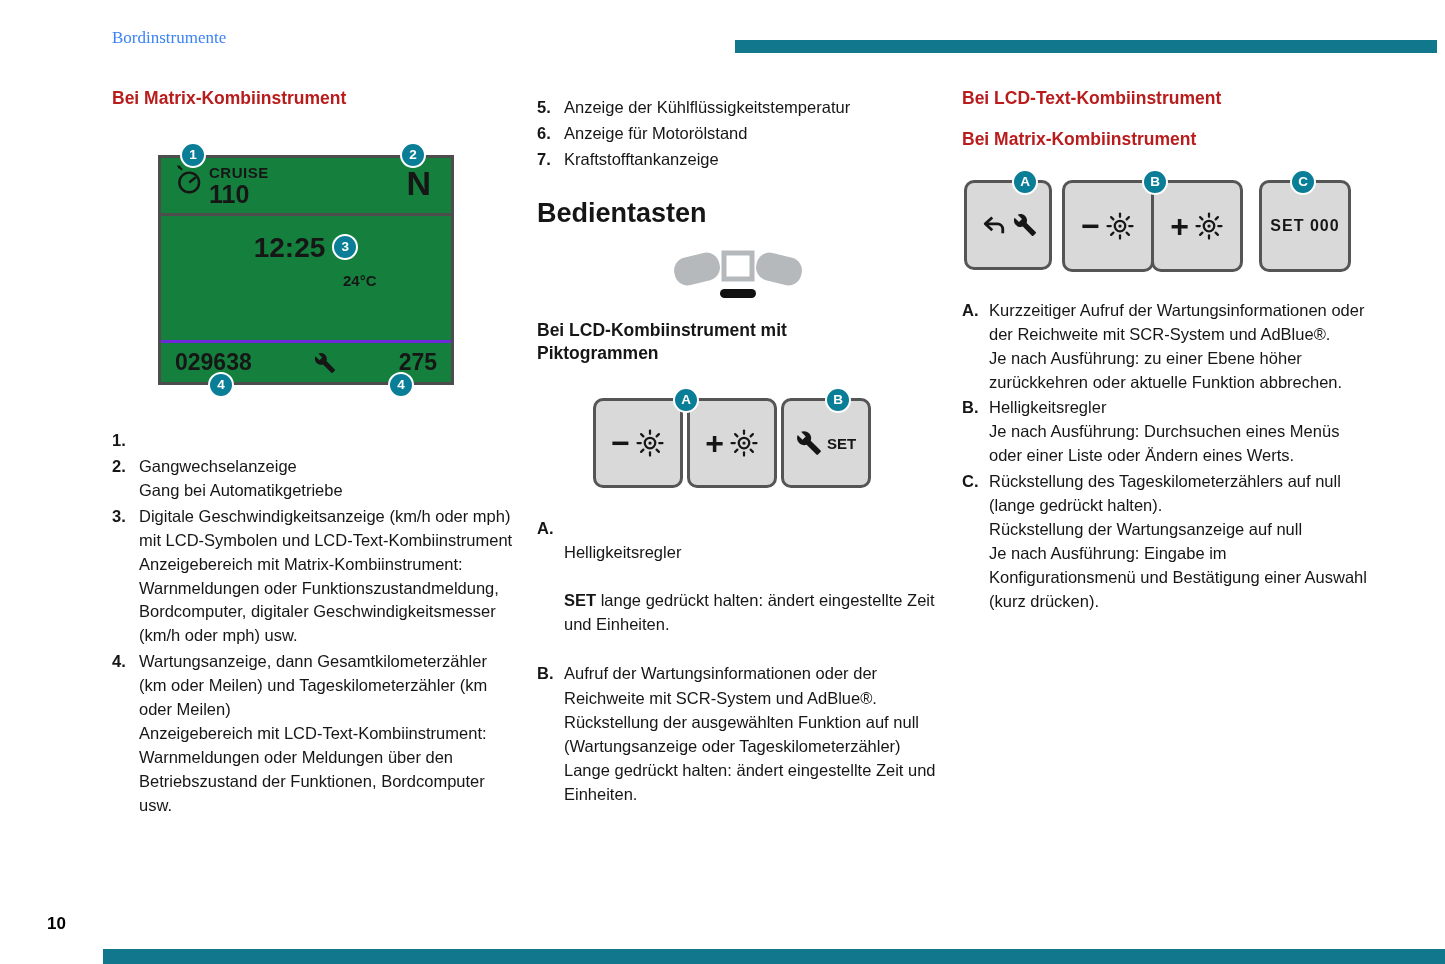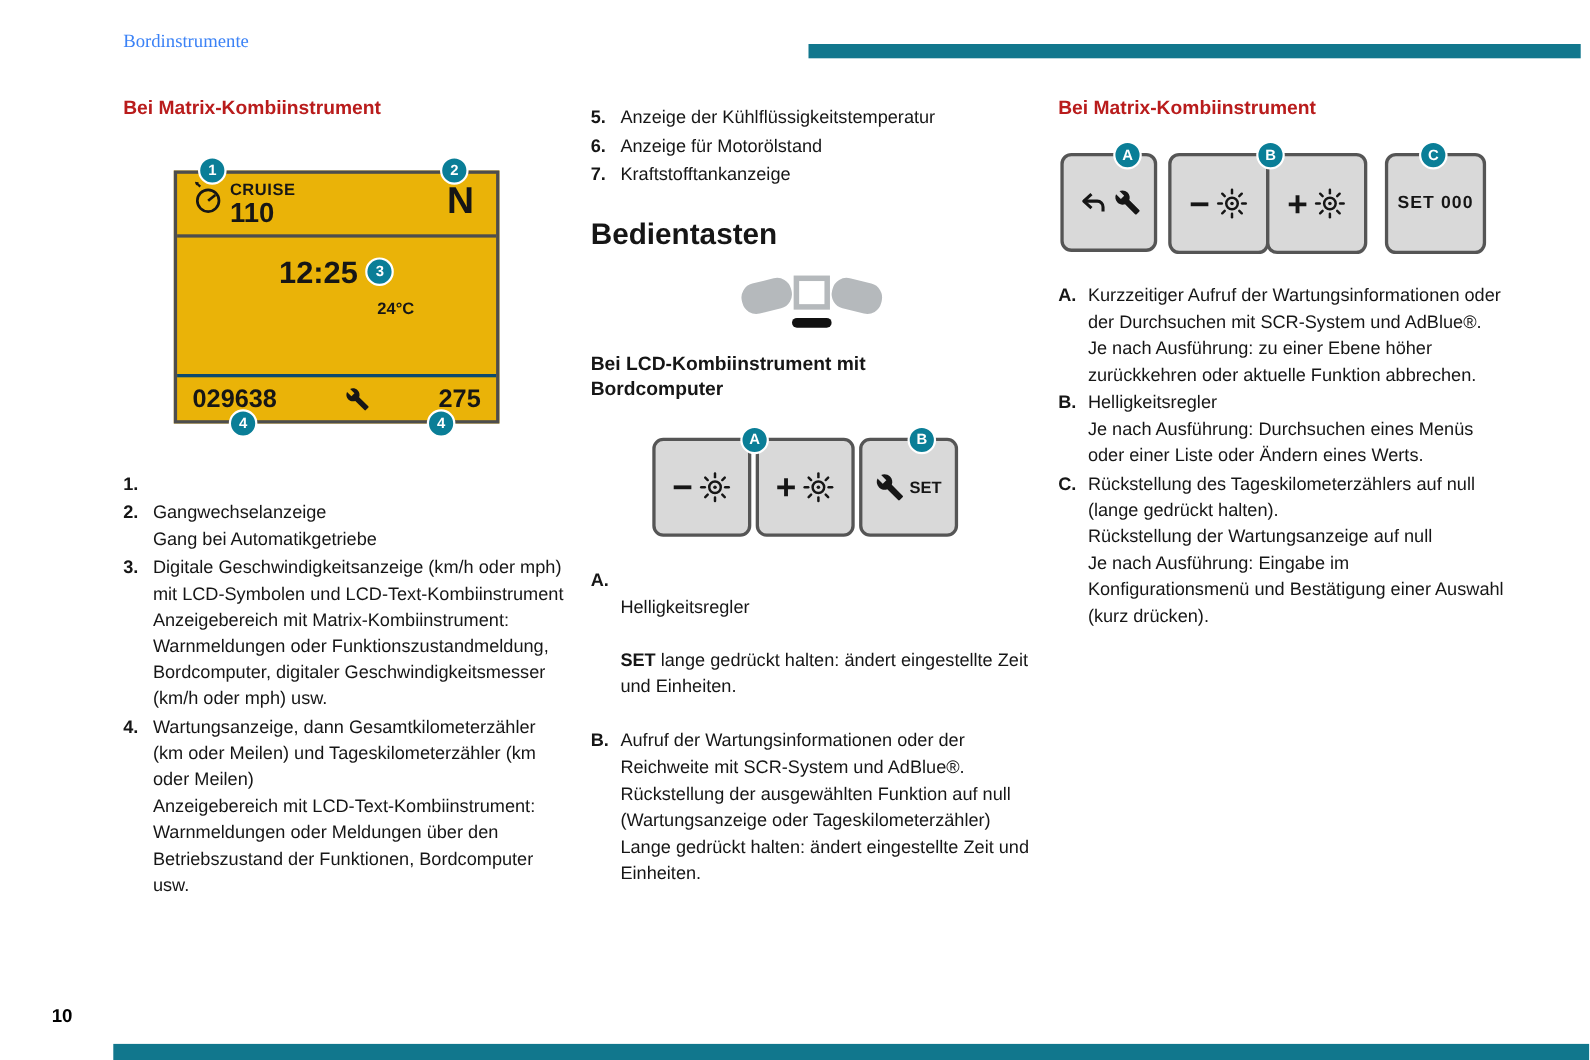--- a/index.html
+++ b/index.html
@@ -16,32 +16,32 @@
   
   .col{position:absolute;top:88px;}
   .col1{left:112px;width:402px;}
   .col2{left:537px;width:402px;}
   .col3{left:962px;width:414px;}
   .head{font-size:17.5px;font-weight:bold;margin:0;color:#b91c1c;}
   .head + .head{margin-top:20px;}
 
   
   .cluster-wrap{position:relative;width:296px;margin:46px 0 0 46px;}
-  .cluster{border:3px solid #4d4d4d;background:#eab308;}
+  .cluster{border:3px solid #4d4d4d;background:#15803d;}
   .c-top{display:flex;justify-content:space-between;align-items:flex-start;
          border-bottom:3px solid #4d4d4d;padding:6px 10px 4px 12px;height:58px;box-sizing:border-box;}
   .c-cruise{display:flex;gap:6px;align-items:flex-start;}
   .c-cruise-label{font-size:15px;font-weight:600;letter-spacing:.5px;}
   .c-speed{font-size:25px;font-weight:600;line-height:1.05;}
   .c-gear{font-size:34px;font-weight:700;line-height:1;margin:2px 10px 0 0;}
   .c-mid{height:124px;box-sizing:border-box;padding-top:16px;text-align:center;}
   .c-time{font-size:28px;font-weight:600;}
   .c-temp{font-size:15px;font-weight:600;margin-top:8px;text-align:left;padding-left:182px;}
   .c-bot{display:flex;align-items:center;justify-content:space-between;
-         border-top:3px solid #0c4a6e;padding:5px 14px;font-size:23px;font-weight:600;height:42px;box-sizing:border-box;}
+         border-top:3px solid #6d28d9;padding:5px 14px;font-size:23px;font-weight:600;height:42px;box-sizing:border-box;}
 
   
   .badge{display:inline-flex;align-items:center;justify-content:center;width:22px;height:22px;
          border-radius:50%;background:#0a7e97;color:#fff;font-size:13.5px;font-weight:bold;
          border:2px solid #fff;box-sizing:content-box;line-height:1;}
   .badge-inline{vertical-align:6px;margin-left:7px;}
   .badge-abs{position:absolute;z-index:2;}
   .b1{top:-13px;left:22px;}   .b2{top:-13px;left:242px;}
   .b4l{bottom:-13px;left:50px;} .b4r{bottom:-13px;left:230px;}
 
@@ -169,21 +169,21 @@
     <h1 class="section-title">Bedientasten</h1>
 
     <svg class="wheel" width="140" height="64" viewBox="0 0 140 64">
       <rect x="6" y="16" width="46" height="28" rx="13" fill="#b5b9bc" transform="rotate(-14 29 30)"></rect>
       <rect x="88" y="16" width="46" height="28" rx="13" fill="#b5b9bc" transform="rotate(14 111 30)"></rect>
       <rect x="56" y="14" width="28" height="26" fill="#ffffff" stroke="#b5b9bc" stroke-width="5"></rect>
       <rect x="52" y="50" width="36" height="9" rx="4.5" fill="#111111"></rect>
     </svg>
 
     <h3 class="subhead">Bei LCD-Kombiinstrument mit
-Bordcomputer</h3>
+Piktogrammen</h3>
 
     <div class="btnrow btnrow2">
       <span class="badge badge-abs badgeA2">A</span>
       <span class="badge badge-abs badgeB2">B</span>
 
       <div class="pbtn">
         <span class="glyph">−</span>
         <svg width="30" height="30" viewBox="0 0 24 24">
           <circle cx="12" cy="12" r="4.2" fill="none" stroke="#161616" stroke-width="1.8"></circle>
           <circle cx="12" cy="12" r="1.3" fill="#161616"></circle>
@@ -237,20 +237,21 @@
       <div class="letli">
         <span class="letter">B.</span>
         <span class="txt">Aufruf der Wartungsinformationen oder der Reichweite mit SCR-System und AdBlue®.
 Rückstellung der ausgewählten Funktion auf null (Wartungsanzeige oder Tageskilometerzähler)
 Lange gedrückt halten: ändert eingestellte Zeit und Einheiten.</span>
       </div>
     </div>
   </section>
 
   <section class="col col3">
+    <h3 class="head">Bei LCD-Text-Kombiinstrument</h3>
     <h3 class="head">Bei Matrix-Kombiinstrument</h3>
 
     <div class="btnrow btnrow3">
       <span class="badge badge-abs badgeA3">A</span>
       <span class="badge badge-abs badgeB3">B</span>
       <span class="badge badge-abs badgeC3">C</span>
 
       <div class="pbtn" style="width:88px;">
         <svg width="28" height="28" viewBox="0 0 24 24">
           <path d="M10.5 5.5 L4.5 11 L10.5 16.5" fill="none" stroke="#161616" stroke-width="2.4" stroke-linejoin="round"></path>
@@ -298,21 +299,21 @@
       </div>
 
       <div class="pbtn gap16" style="width:92px;height:92px;">
         <span class="set000">SET 000</span>
       </div>
     </div>
 
     <div class="letlist">
       <div class="letli">
         <span class="letter">A.</span>
-        <span class="txt">Kurzzeitiger Aufruf der Wartungsinformationen oder der Durchsuchen mit SCR-System und AdBlue®.
+        <span class="txt">Kurzzeitiger Aufruf der Wartungsinformationen oder der Reichweite mit SCR-System und AdBlue®.
 Je nach Ausführung: zu einer Ebene höher zurückkehren oder aktuelle Funktion abbrechen.</span>
       </div>
       <div class="letli">
         <span class="letter">B.</span>
         <span class="txt">Helligkeitsregler
 Je nach Ausführung: Durchsuchen eines Menüs oder einer Liste oder Ändern eines Werts.</span>
       </div>
       <div class="letli">
         <span class="letter">C.</span>
         <span class="txt">Rückstellung des Tageskilometerzählers auf null (lange gedrückt halten).

